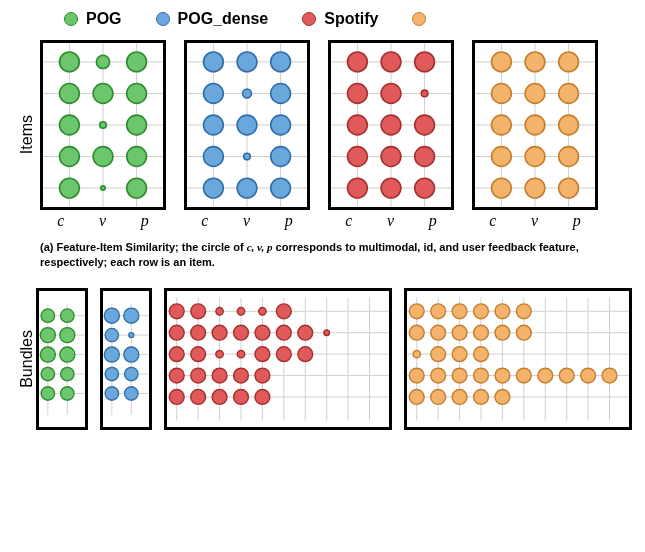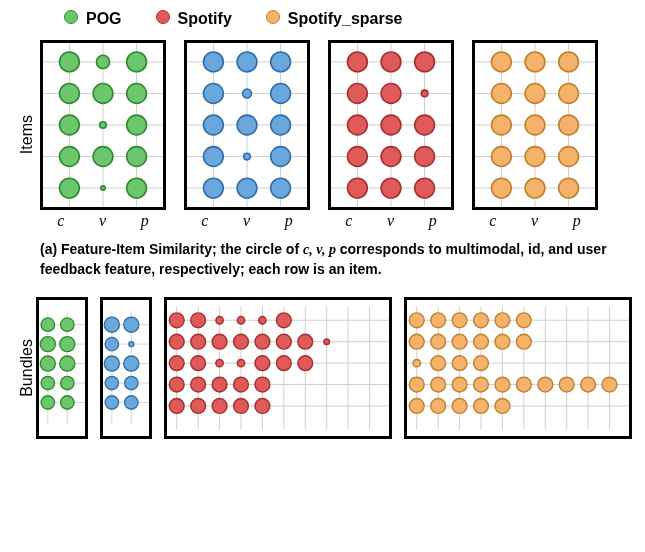--- a/index.html
+++ b/index.html
@@ -1,52 +1,55 @@
 <!DOCTYPE html>
 <html><head>
 <meta charset="utf-8">
 <style>
   html,body{margin:0;padding:0;background:#fff;font-family:"Segoe UI",Arial,sans-serif}
   .wrap{width:645px;padding:10px 18px 18px;box-sizing:border-box}
   .legend{display:flex;gap:34px;margin:0 0 12px 46px;font-weight:700;font-size:16px}
-  .legend .item{display:flex;gap:8px}
+  .legend .item{display:flex;align-items:center;gap:8px}
   .legend .dot{width:12px;height:12px;border-radius:50%;border:1.5px solid}
   .row{display:flex;align-items:center}
   .ylbl{writing-mode:vertical-rl;transform:rotate(180deg);font-size:16px;text-align:center;width:22px}
   .panels{display:flex;gap:18px}
   .panel{border:3px solid #000;background:#fff;position:relative;box-sizing:border-box}
   .panel.a{width:126px;height:170px}
   .xticks{display:flex;justify-content:space-around;font-family:"Cambria Math","Times New Roman",serif;font-style:italic;font-size:16px;margin-top:2px}
-  .caption{font-weight:700;font-size:14px;margin:10px 0 18px 22px;max-width:600px;line-height:1.35}
+  .caption{font-weight:700;font-size:11px;margin:10px 0 18px 22px;max-width:600px;line-height:1.35}
   .ital{font-family:"Cambria Math","Times New Roman",serif;font-style:italic;font-weight:700}
   .bpanels{display:flex;gap:12px}
   .panel.b{height:142px}
   svg{display:block;width:100%;height:100%}
   .gl{stroke:#cfcfcf;stroke-width:1}
   .c-g{fill:#6cc66c;stroke:#2e8b2e}
   .c-b{fill:#6aa7dd;stroke:#2f6ea8}
   .c-r{fill:#e05a5a;stroke:#a63030}
   .c-o{fill:#f4b26a;stroke:#c47f2e}
 </style>
 </head>
 <body>
 
 <div class="wrap">
   <div class="legend">
     <div class="item">
       <span class="dot" style="background:#6cc66c;border-color:#2e8b2e"></span>
       <span>POG</span>
     </div>
     <div class="item">
+      <span class="dot" style="background:#6aa7dd;border-color:#2f6ea8"></span>
+      <span>POG_dense</span>
+    </div>
+    <div class="item">
       <span class="dot" style="background:#e05a5a;border-color:#a63030"></span>
       <span>Spotify</span>
     </div>
     <div class="item">
       <span class="dot" style="background:#f4b26a;border-color:#c47f2e"></span>
-      <span>Spotify_sparse</span>
     </div>
   </div>
 
   <div class="row">
     <div class="ylbl">Items</div>
     <div class="panels" id="panelsA">
         <div>
           <div class="panel a">
             <svg viewBox="0 0 120 164">
               <line class="gl" x1="26.4" y1="0" x2="26.4" y2="164"></line>

